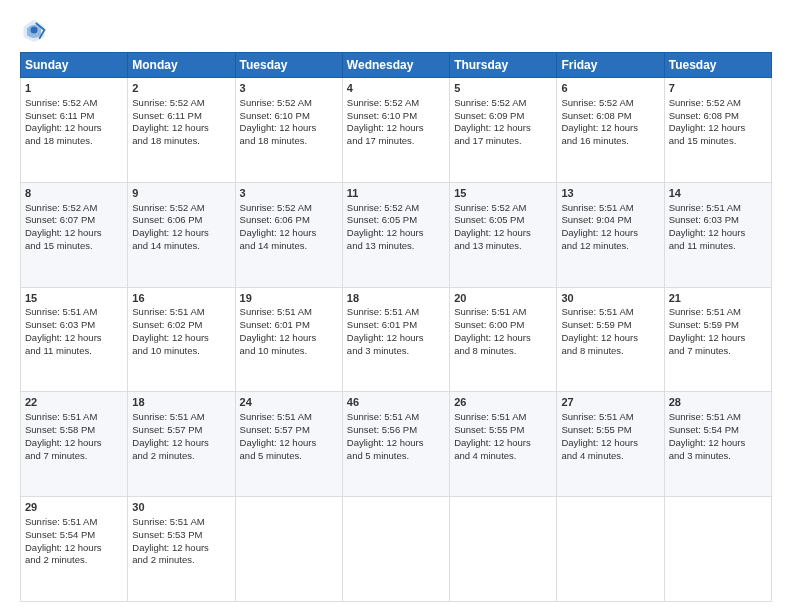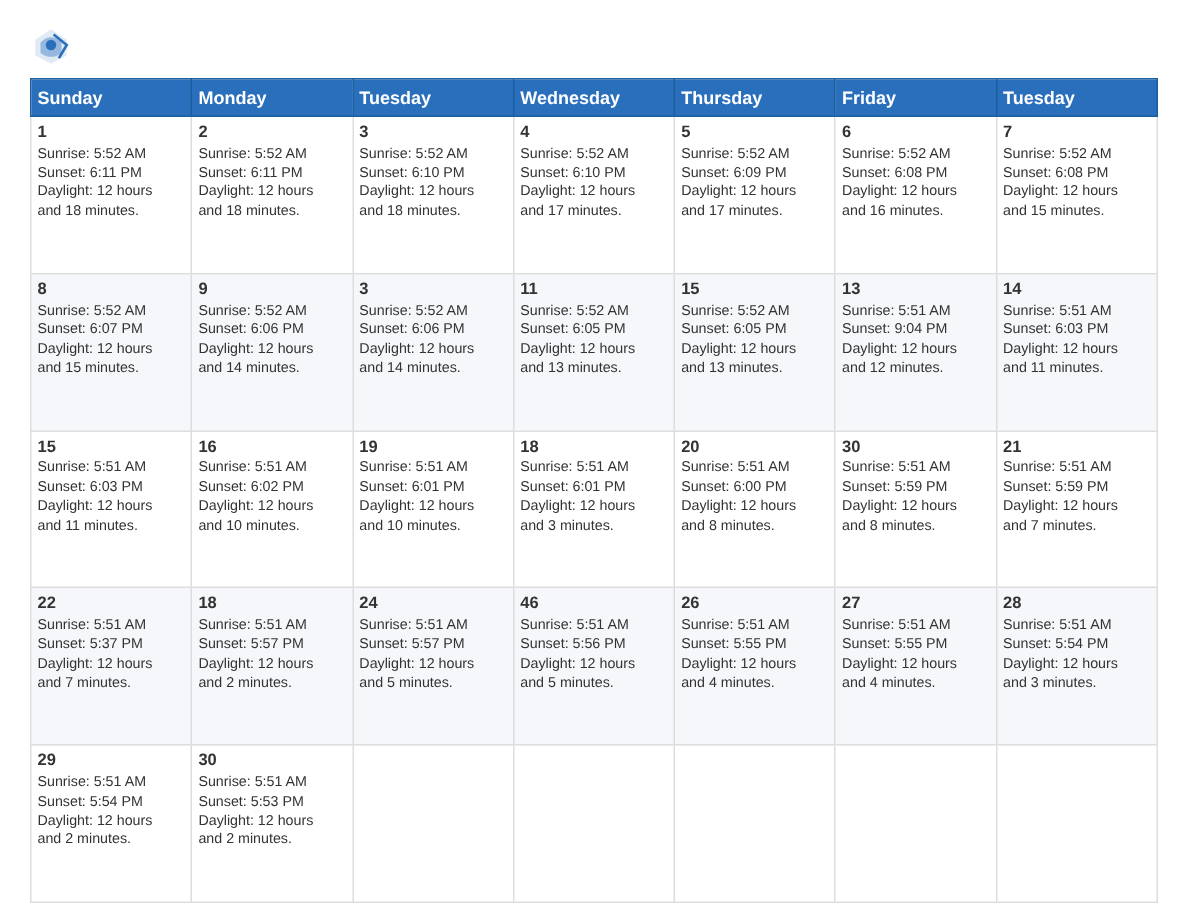--- a/index.html
+++ b/index.html
@@ -290,21 +290,21 @@
             <div>Sunrise: 5:51 AM</div>
             <div>Sunset: 5:59 PM</div>
             <div>Daylight: 12 hours</div>
             <div>and 7 minutes.</div>
           </td>
         </tr>
         <tr class="row-shade-b">
           <td>
             <span class="day-num">22</span>
             <div>Sunrise: 5:51 AM</div>
-            <div>Sunset: 5:37 PM</div>
+            <div>Sunset: 5:58 PM</div>
             <div>Daylight: 12 hours</div>
             <div>and 7 minutes.</div>
           </td>
           <td>
             <span class="day-num">18</span>
             <div>Sunrise: 5:51 AM</div>
             <div>Sunset: 5:57 PM</div>
             <div>Daylight: 12 hours</div>
             <div>and 2 minutes.</div>
           </td>

